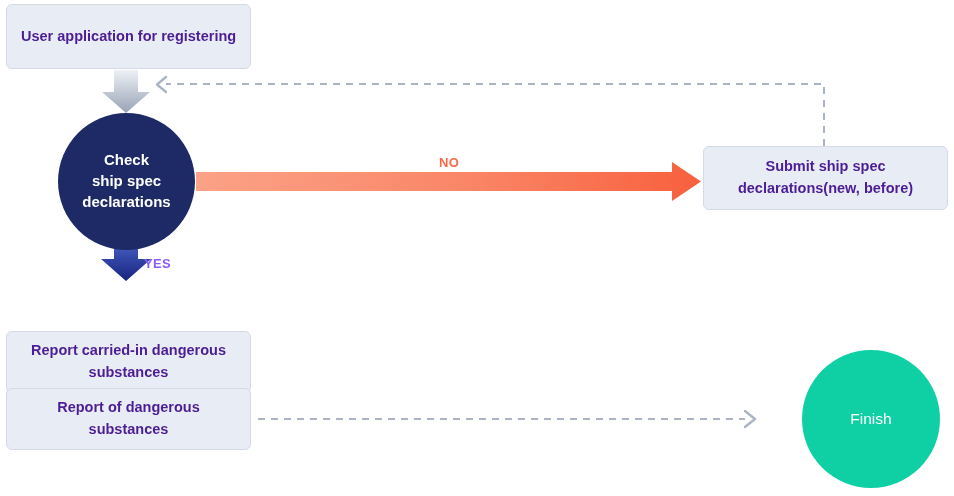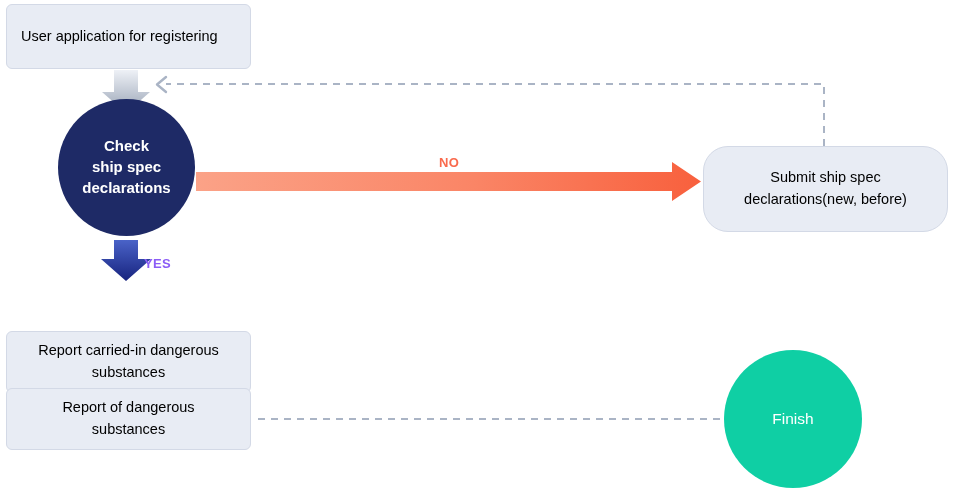--- a/index.html
+++ b/index.html
@@ -19,72 +19,73 @@
     overflow: hidden;
   }
 
   
   .box {
     position: absolute;
     box-sizing: border-box;
     background: #e8ecf4;
     border: 1px solid #d3d9e6;
     border-radius: 6px;
-    color: #000000;
+    color: #4c1d95;
     font-size: 14.5px;
     line-height: 1.5;
     display: flex;
     align-items: center;
     justify-content: center;
     padding: 6px 12px;
     text-align: center;
+    font-weight: bold;
   }
   .box .box-text { display: block; width: 100%; }
 
   #box-user-application {
     left: 6px;  top: 4px;   width: 245px; height: 65px;
     text-align: left;
     justify-content: flex-start;
     padding-left: 14px;
   }
   #box-user-application .box-text { text-align: left; }
 
   #box-submit-declarations {
-    left: 703px; top: 146px; width: 245px; height: 86px; border-radius: 25px;
+    left: 703px; top: 146px; width: 245px; height: 64px;
   }
 
   #box-report-substances {
     left: 6px;  top: 293px; width: 245px; height: 62px; margin-top: 38px;
   }
 
   #box-list-substances {
     left: 6px;  top: 388px; width: 245px; height: 62px;
   }
 
   
   #node-check-registration {
     position: absolute;
-    left: 58px; top: 99px;
+    left: 58px; top: 113px;
     width: 137px; height: 137px;
     border-radius: 50%;
     background: #1e2a66;
     color: #ffffff;
     font-size: 15px;
     font-weight: bold;
     line-height: 1.38;
     display: flex;
     align-items: center;
     justify-content: center;
     text-align: center;
   }
 
   
   #node-finish {
     position: absolute;
-    left: 724px; top: 350px;
+    left: 802px; top: 350px;
     width: 138px; height: 138px;
     border-radius: 50%;
     background: #0fcfa4;
     color: #ffffff;
     font-size: 15.5px;
     display: flex;
     align-items: center;
     justify-content: center;
     text-align: center;
   }

